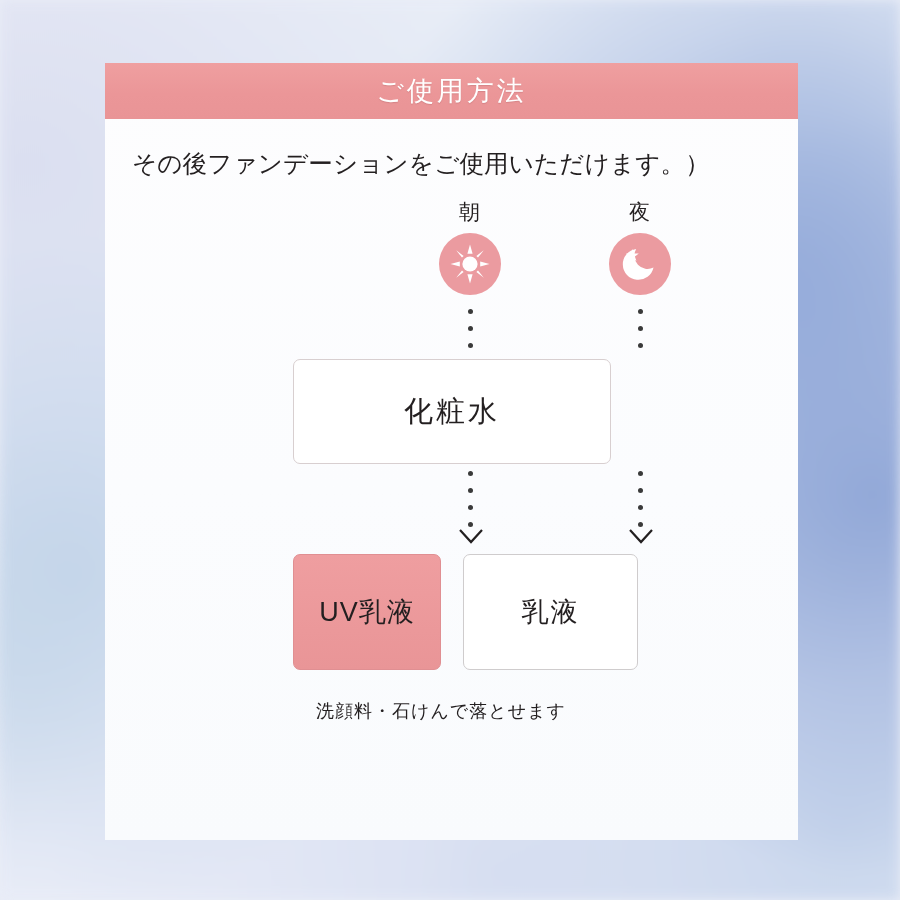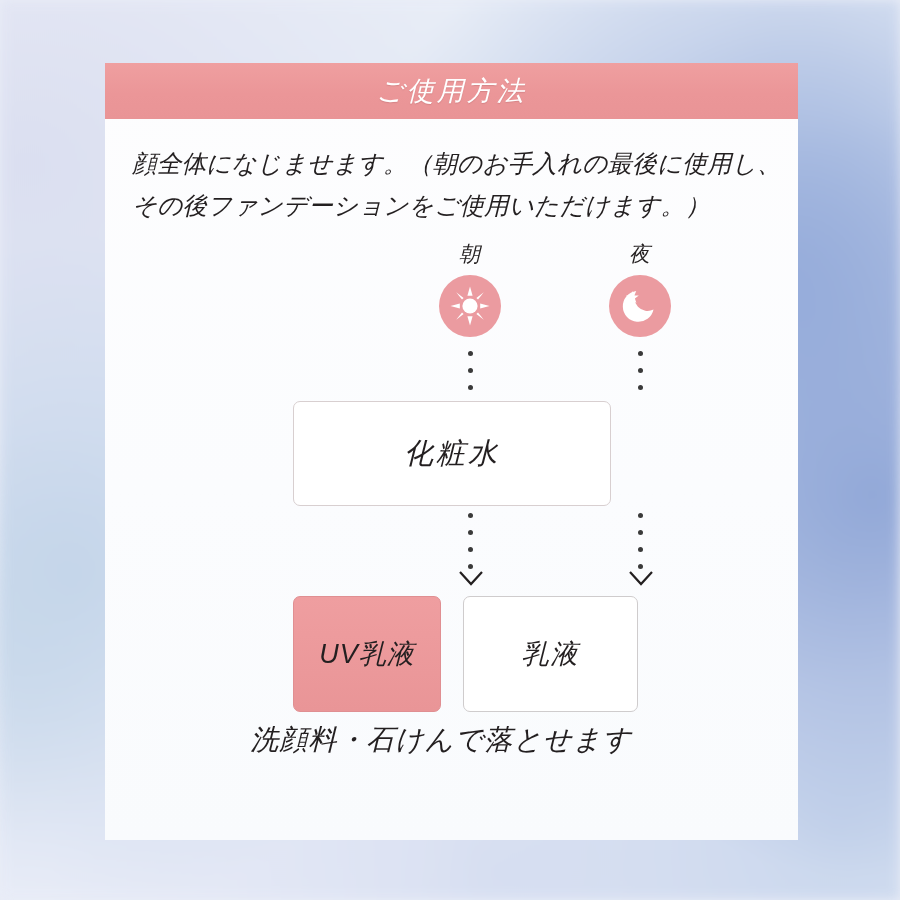--- a/index.html
+++ b/index.html
@@ -47,21 +47,20 @@
 
   
   #card {
     position: absolute;
     left: 105px;
     top: 63px;
     width: 693px;
     height: 777px;
     background: linear-gradient(180deg, #fdfdfe 0%, #fbfcfe 55%, #f9fbfd 100%);
     box-shadow: 0 0 0 0 rgba(0,0,0,0);
-    font-style: italic;
   }
 
   
   #header-bar {
     height: 56px;
     background: linear-gradient(180deg, #ef9fa0 0%, #eb9698 55%, #e99496 100%);
     display: flex;
     align-items: center;
     justify-content: center;
   }
@@ -179,41 +178,40 @@
     width: 175px;
     height: 116px;
     background: #ffffff;
     border: 1px solid #cfcccd;
   }
   #box-milk .box-label { font-size: 27px; letter-spacing: 2px; color: #231f20; }
 
   #wash-note {
     position: absolute;
     left: 0;
-    top: 480px;
+    top: 500px;
     width: 672px;
     text-align: center;
-    font-size: 28px;
+    font-size: 18px;
     letter-spacing: 1px;
     color: #231f20;
   }
 </style>
 </head>
 <body>
 
 <div id="backdrop"></div>
 
 <div id="card">
 
   <div id="header-bar">
     <div id="header-title">ご使用方法</div>
   </div>
 
   <div id="body-copy">
-    <div class="copy-line">顔全体になじませます。（朝のお手入れの最後に使用し、</div>
     <div class="copy-line">その後ファンデーションをご使用いただけます。）</div>
   </div>
 
   <div id="diagram">
 
     <div class="icon-col" id="col-morning">
       <div class="icon-label">朝</div>
       <div class="icon-circle">
         <svg width="44" height="44" viewBox="0 0 44 44" aria-hidden="true">
           <circle cx="22" cy="22" r="7.6" fill="#ffffff"></circle>

